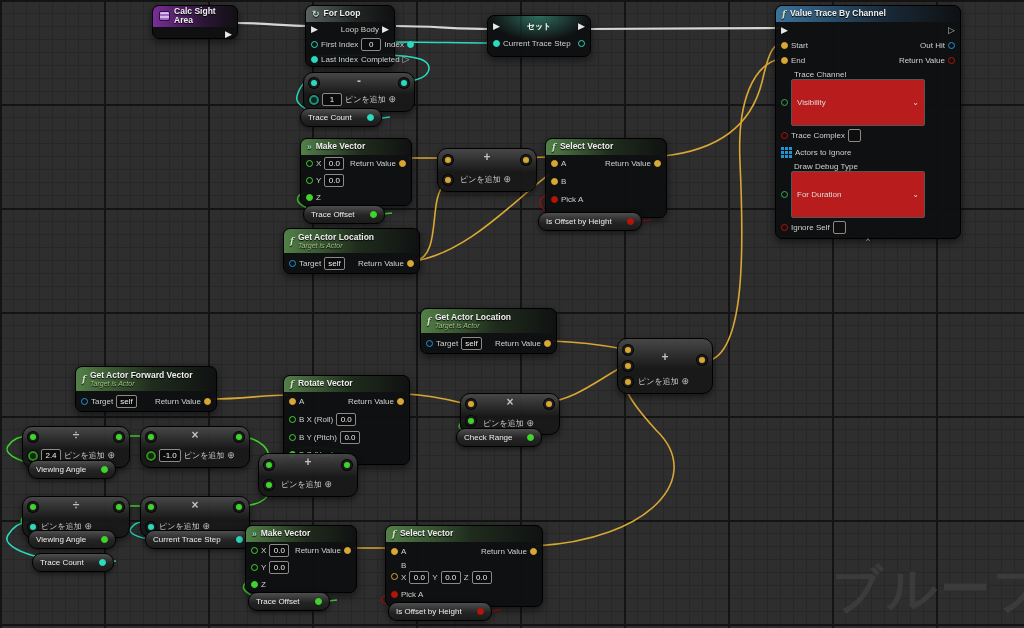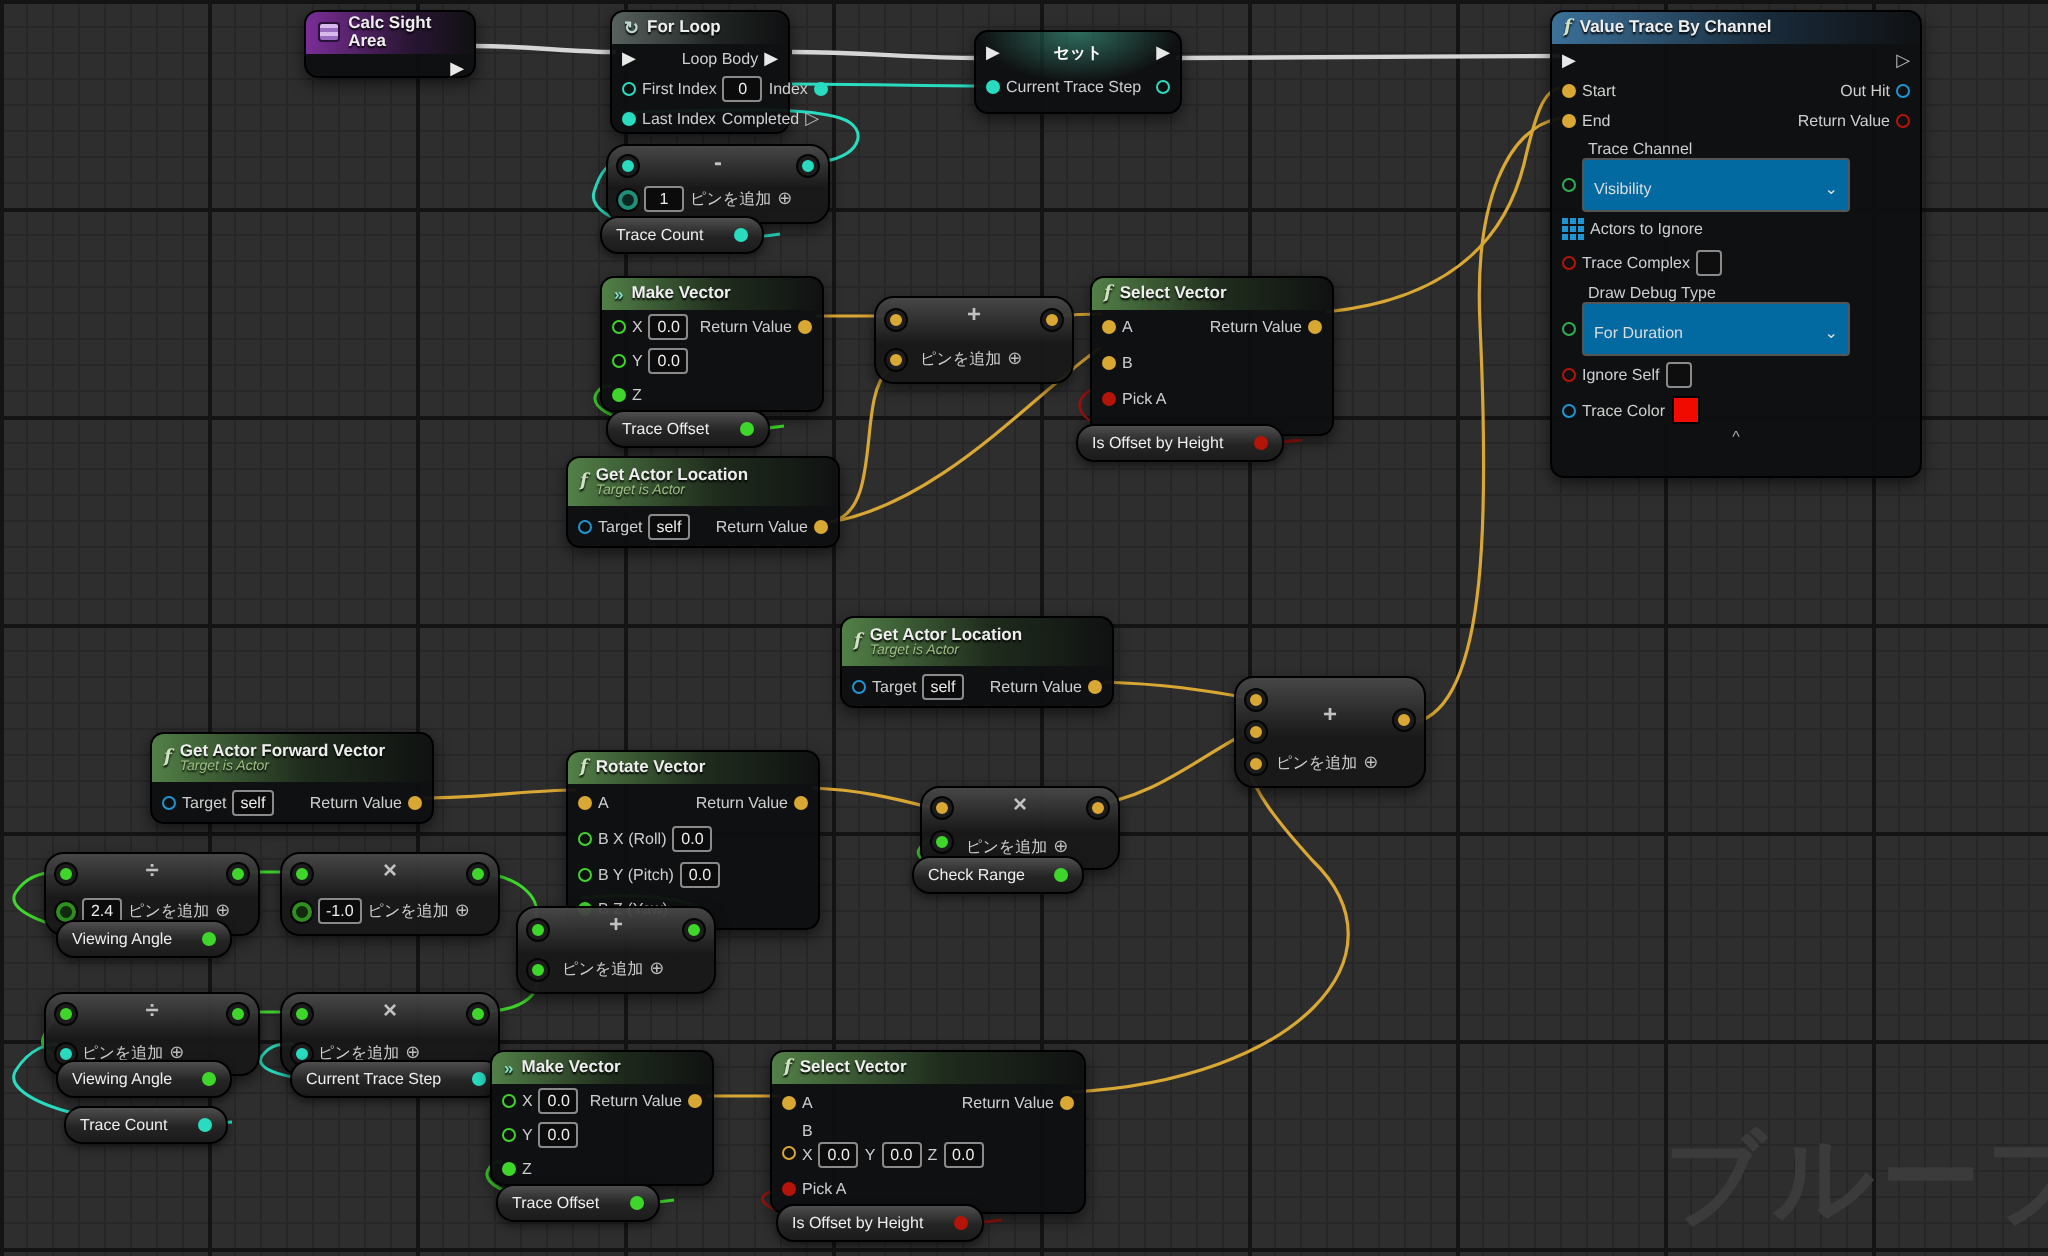--- a/index.html
+++ b/index.html
@@ -41,22 +41,22 @@
   .py{border-color:#d9a733}.py.f{background:#d9a733}
   .pg{border-color:#3fd62c}.pg.f{background:#3fd62c}
   .pt{border-color:#29dcc0}.pt.f{background:#29dcc0}
   .pr{border-color:#b51408}.pr.f{background:#b51408}
   .pb{border-color:#1f96d4}
   .pe{border-color:#2fae56}
   .ex{color:#e8e8e8;font-size:9px;line-height:1;flex:none;}
   .ex.h{color:#bbb;}
   .vb{background:#0b0b0b;border:1px solid #8a8a8a;border-radius:2px;padding:0 3px;font-size:8px;color:#eee;
       min-width:12px;text-align:center;height:11px;line-height:11px;flex:none;}
-  .dd{background:#0369a1;border:1px solid #555;border-radius:2px;height:13px;display:flex;align-items:flex-end;
-      justify-content:space-between;padding:6px 5px;width:122px;color:#ddd;}
+  .dd{background:#b91c1c;border:1px solid #555;border-radius:2px;height:13px;display:flex;align-items:center;
+      justify-content:space-between;padding:16px 5px;width:122px;color:#ddd;}
   .cb{width:11px;height:11px;background:#0e0e0e;border:1px solid #8a8a8a;border-radius:2px;flex:none;}
   .sw{width:12px;height:12px;border:1px solid #000;flex:none;}
   .arr{display:grid;grid-template-columns:repeat(3,3px);gap:1px;flex:none;}
   .arr i{width:3px;height:3px;background:#1f96d4;display:block;}
   .collapse{color:#aaa;text-align:center;font-size:8px;line-height:10px;}
   
   .cap{position:absolute;height:17px;border-radius:9px;border:1px solid #000;
        background:linear-gradient(180deg,#4e4e4e,#242424 55%,#1b1b1b);
        display:flex;align-items:center;gap:15px;padding:0 7px;font-size:8px;color:#eee;
        box-shadow:0 2px 5px rgba(0,0,0,.5);white-space:nowrap;}
@@ -227,56 +227,51 @@
         </span>
     </div>
     <div class="r ind">Trace Channel</div>
     <div class="r" style="min-height:16px">
       <span class="p pe"></span>
       <span class="dd">
         <span>Visibility</span>
         <span>⌄</span>
       </span>
     </div>
-    <div class="r" style="min-height:16px">
-      <span class="arr">
-          <i></i>
-          <i></i>
-          <i></i>
-          <i></i>
-          <i></i>
-          <i></i>
-          <i></i>
-          <i></i>
-          <i></i>
-        </span>
-      <span class="lbl">Actors to Ignore</span>
-    </div>
     <div class="r" style="min-height:18px">
       <span class="p pr"></span>
       <span class="lbl">Trace Complex</span>
       <span class="cb"></span>
+    </div>
+    <div class="r" style="min-height:16px">
+      <span class="arr">
+          <i></i>
+          <i></i>
+          <i></i>
+          <i></i>
+          <i></i>
+          <i></i>
+          <i></i>
+          <i></i>
+          <i></i>
+        </span>
+      <span class="lbl">Actors to Ignore</span>
     </div>
     <div class="r ind">Draw Debug Type</div>
     <div class="r" style="min-height:16px">
       <span class="p pe"></span>
       <span class="dd">
         <span>For Duration</span>
         <span>⌄</span>
       </span>
     </div>
     <div class="r" style="min-height:18px">
       <span class="p pr"></span>
       <span class="lbl">Ignore Self</span>
       <span class="cb"></span>
-    </div>
-    <div class="r" style="min-height:18px">
-      <span class="p pb"></span>
-      <span class="lbl">Trace Color</span>
-      <span class="sw" style="background: rgb(240, 10, 0);"></span>
     </div>
     <div class="collapse">^</div>
   </div>
 
   <div class="n" style="left:300px;top:138px;width:112px;height:68px">
     <div class="hd fn">
       <span style="color:#7fe0c8;font-weight:bold">»</span>
       <span class="tt">Make Vector</span>
     </div>
     <div class="r sp" style="min-height:17px">

